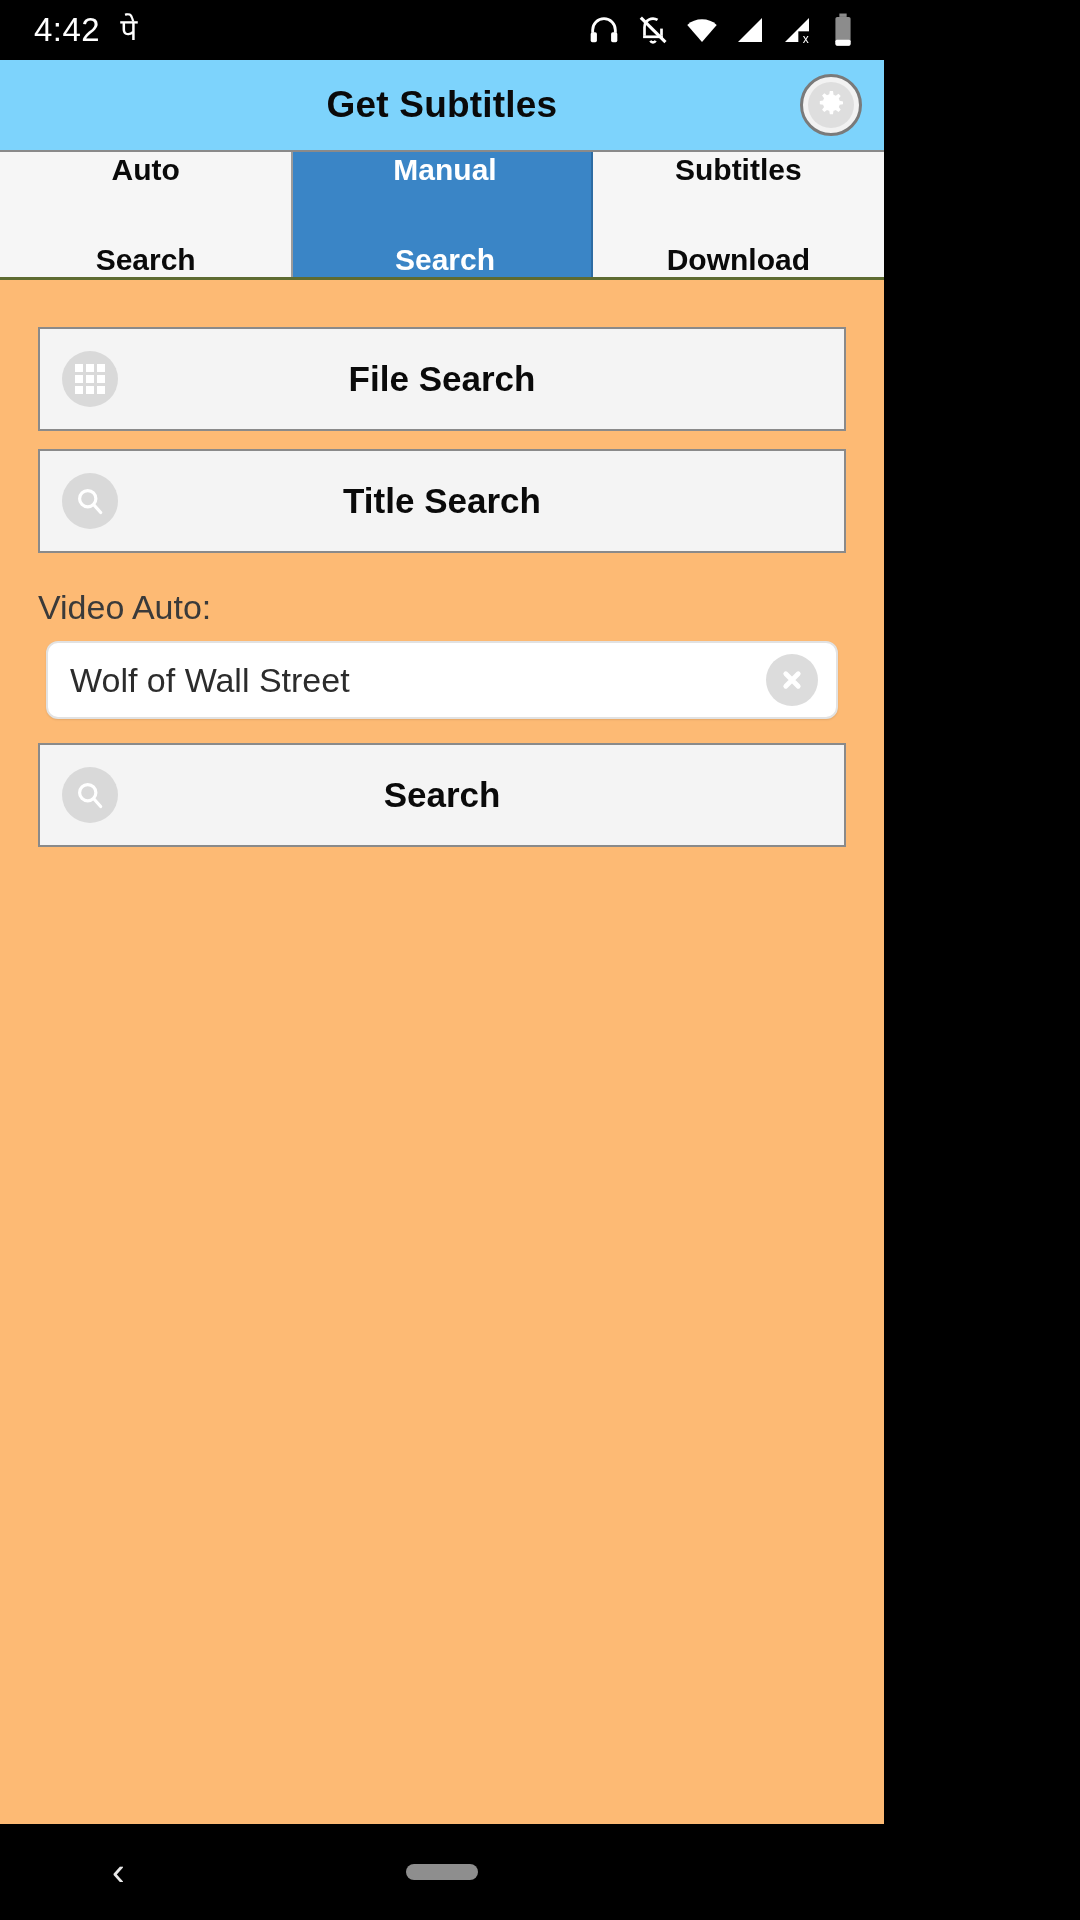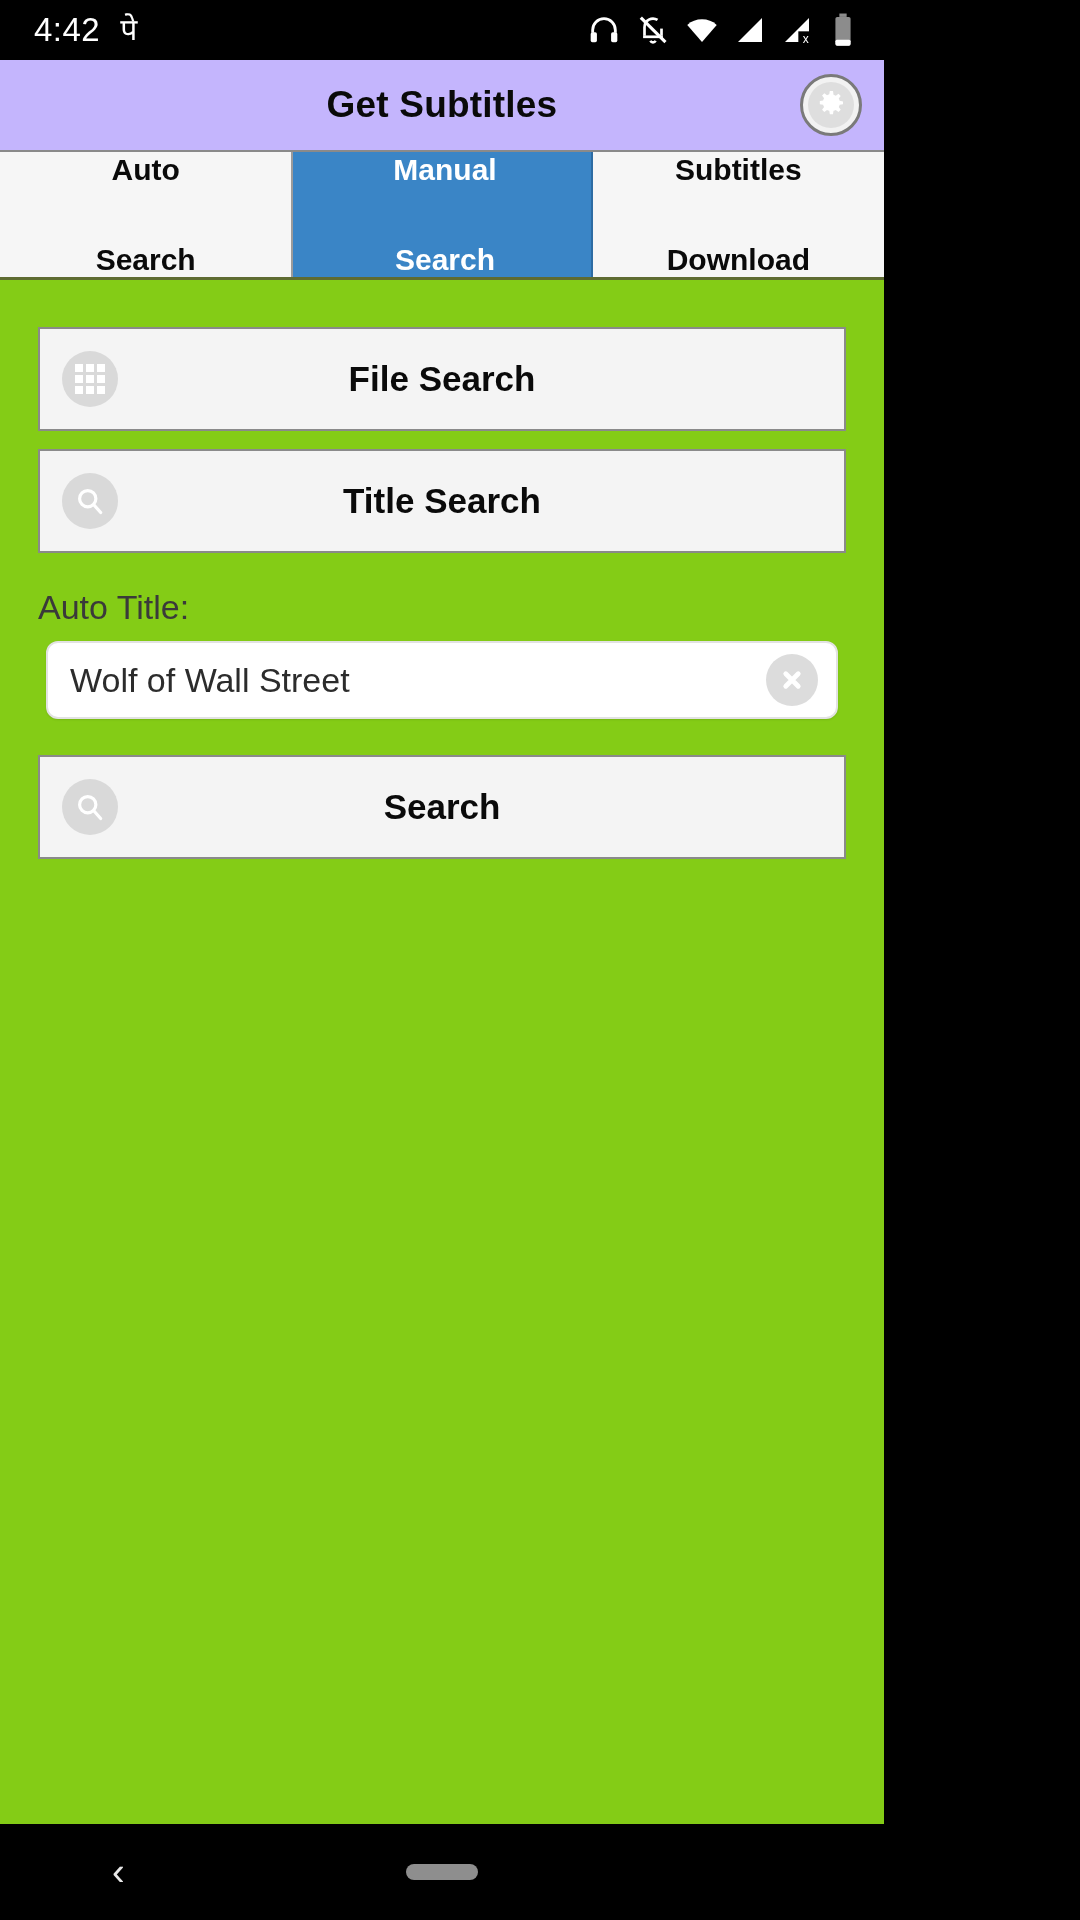--- a/index.html
+++ b/index.html
@@ -51,21 +51,21 @@
     align-items: center;
     gap: 15px;
   }
   .status-right svg { display: block; }
 
   
   .app-header {
     position: relative;
     height: 90px;
     flex: 0 0 90px;
-    background: #c4b5fd;
+    background: #7dd3fc;
     display: flex;
     align-items: center;
     justify-content: center;
   }
   .app-title {
     font-size: 37px;
     font-weight: bold;
     color: #0a0a0a;
     letter-spacing: 0.2px;
   }
@@ -119,21 +119,21 @@
   .tab.active {
     background: #3a85c6;
     color: #ffffff;
     border-right: 2px solid #2d6ca3;
     padding-left: 6px;
   }
 
   
   .content {
     flex: 1 1 auto;
-    background: #84cc16;
+    background: #fdba74;
     padding: 47px 38px 0 38px;
     display: flex;
     flex-direction: column;
   }
 
   .big-button {
     position: relative;
     height: 104px;
     background: #f4f4f4;
     border: 2px solid #8a8a8a;
@@ -181,21 +181,21 @@
 
   .input-wrap {
     position: relative;
     height: 78px;
     background: #ffffff;
     border: 2px solid #e2e2e2;
     border-radius: 12px;
     display: flex;
     align-items: center;
     padding: 0 80px 0 22px;
-    margin: 0 8px 36px 8px;
+    margin: 0 8px 24px 8px;
     box-shadow: 0 1px 2px rgba(0,0,0,0.10);
   }
   .input-value {
     font-size: 34px;
     color: #2c2c2c;
     white-space: nowrap;
     overflow: hidden;
   }
   .clear-button {
     position: absolute;
@@ -342,21 +342,21 @@
     <div class="big-button">
       <span class="btn-icon">
         <svg width="32" height="32" viewBox="0 0 24 24" fill="none" stroke="#ffffff" stroke-width="2.4" stroke-linecap="round">
           <circle cx="10.3" cy="10.3" r="6.1"></circle>
           <path d="M15 15l5 5.6"></path>
         </svg>
       </span>
       <span class="btn-label">Title Search</span>
     </div>
 
-    <div class="field-label">Auto Title:</div>
+    <div class="field-label">Video Auto:</div>
 
     <div class="input-wrap">
       <span class="input-value" title="Video Title">Wolf of Wall Street</span>
       <span class="clear-button">
         <svg width="34" height="34" viewBox="0 0 24 24" stroke="#ffffff" stroke-width="3.4" stroke-linecap="round">
           <path d="M7.6 7.6 16.4 16.4M16.4 7.6 7.6 16.4"></path>
         </svg>
       </span>
     </div>
 

